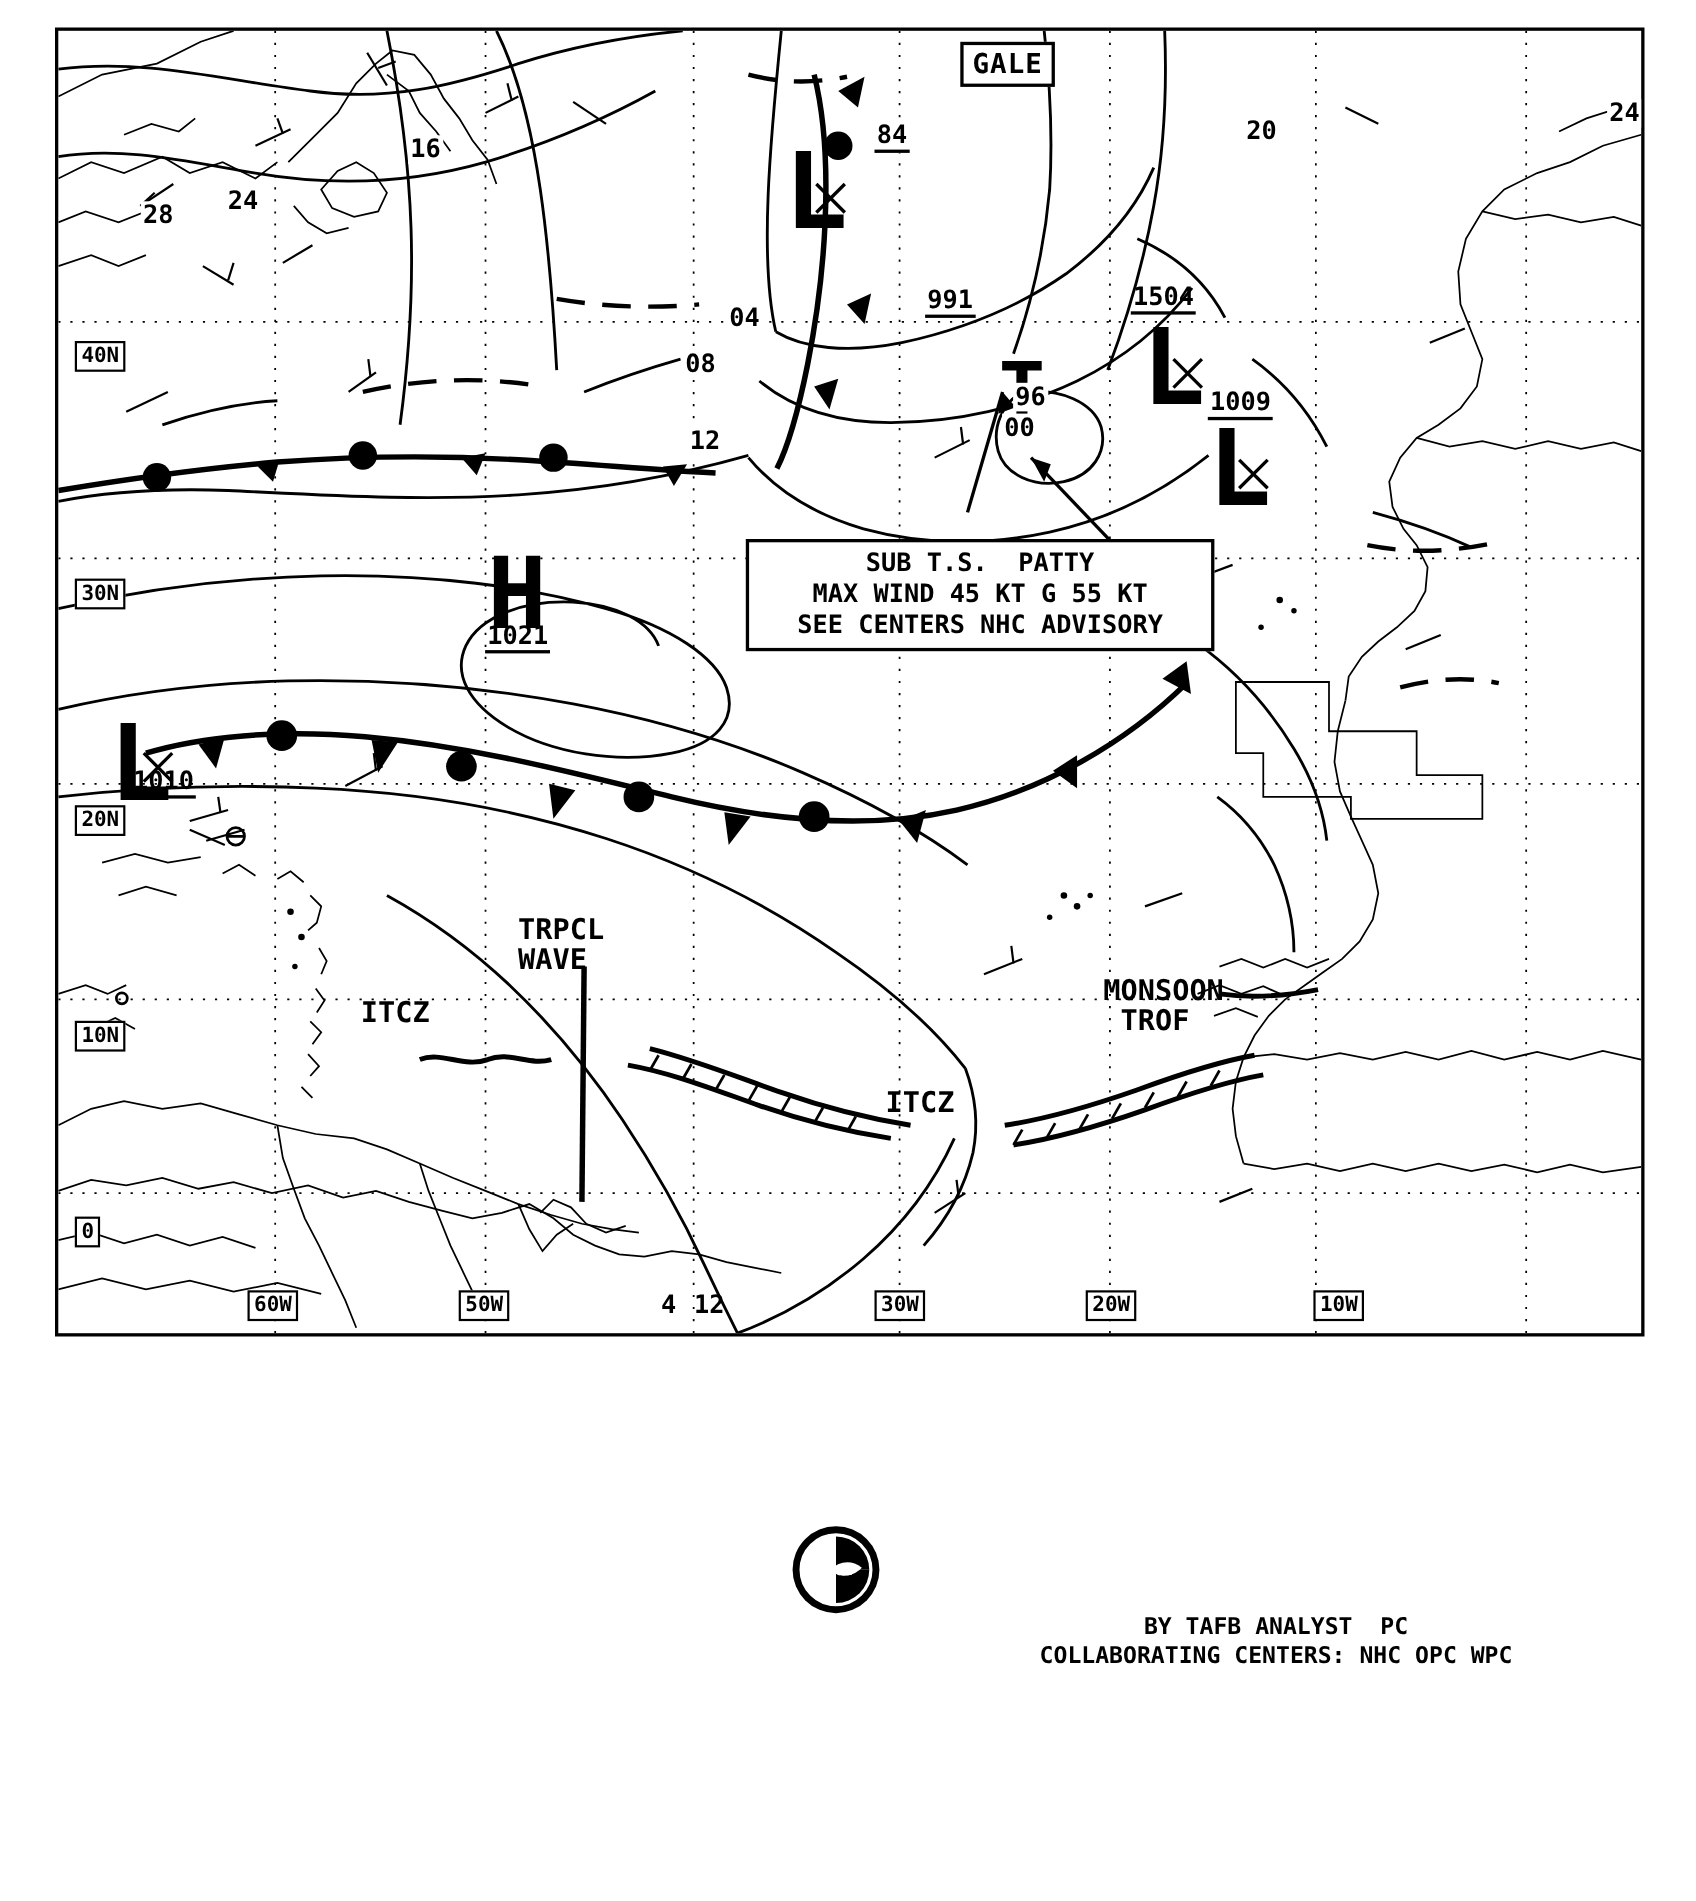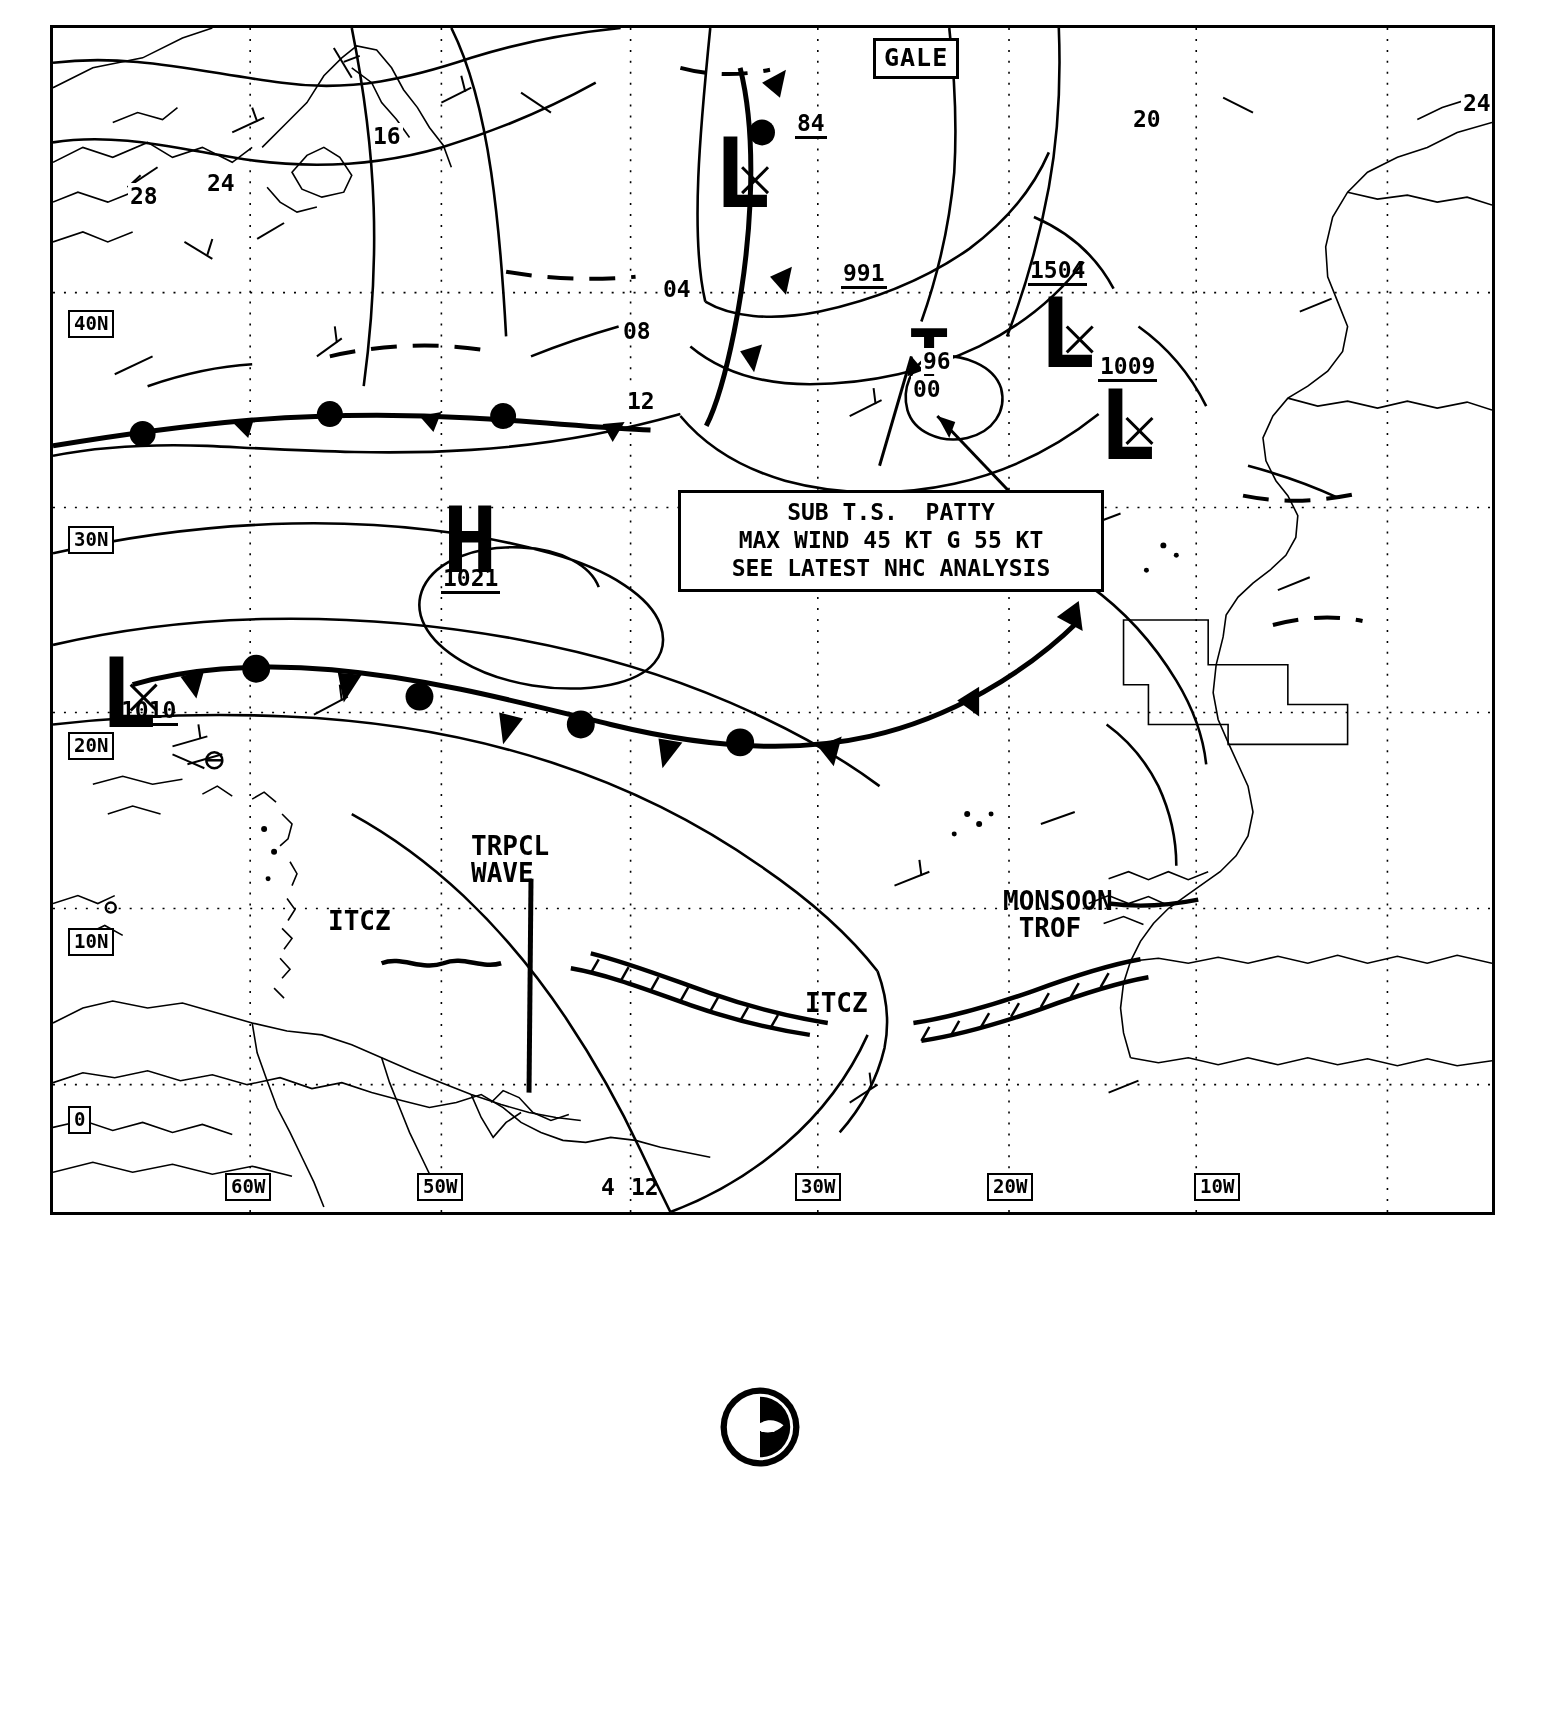--- a/index.html
+++ b/index.html
@@ -447,32 +447,34 @@
 
     <div class="plain-label" style="left:275px; top:880px; font-size:26px;"><span>ITCZ</span></div>
     <div class="plain-label" style="left:752px; top:962px; font-size:26px;"><span>ITCZ</span></div>
     <div class="plain-label" style="left:418px; top:805px; font-size:26px;"><span>TRPCL
 WAVE</span></div>
     <div class="plain-label" style="left:950px; top:860px; font-size:26px;"><span>MONSOON
  TROF</span></div>
 
     <div class="annotation-box" style="left:625px; top:462px; width:400px;"><span>SUB T.S.  PATTY</span>
 <span>MAX WIND 45 KT G 55 KT</span>
-<span>SEE LATEST NHC ANALYSIS</span></div>
+<span>SEE CENTERS NHC ADVISORY</span></div>
 
   </div>
 
   <div class="footer">
 
     <svg class="noaa-logo" viewBox="0 0 100 100">
       <circle cx="50" cy="50" r="47" fill="#000"></circle>
       <circle cx="50" cy="50" r="41" fill="#fff"></circle>
       <path d="M50 14 A36 36 0 0 1 86 50 L50 50 Z" fill="#000"></path>
       <path d="M50 50 L86 50 A36 36 0 0 1 50 86 Z" fill="#000"></path>
       <path d="M22 52 C34 40 48 42 56 50 C48 58 34 62 22 52 Z" fill="#fff"></path>
       <path d="M78 48 C66 60 52 58 44 50 C52 42 66 38 78 48 Z" fill="#fff"></path>
       <circle cx="50" cy="50" r="41" fill="none" stroke="#000" stroke-width="3"></circle>
       <text x="50" y="56" font-family="DejaVu Sans Mono, monospace" font-size="15" font-weight="bold" text-anchor="middle" fill="#fff">noaa</text>
     </svg>
 
+    <div class="footer-right2"><span>BY TAFB ANALYST  PC</span>
+<span>COLLABORATING CENTERS: NHC OPC WPC</span></div>
   </div>
 
 </div>
 
 </body></html>

